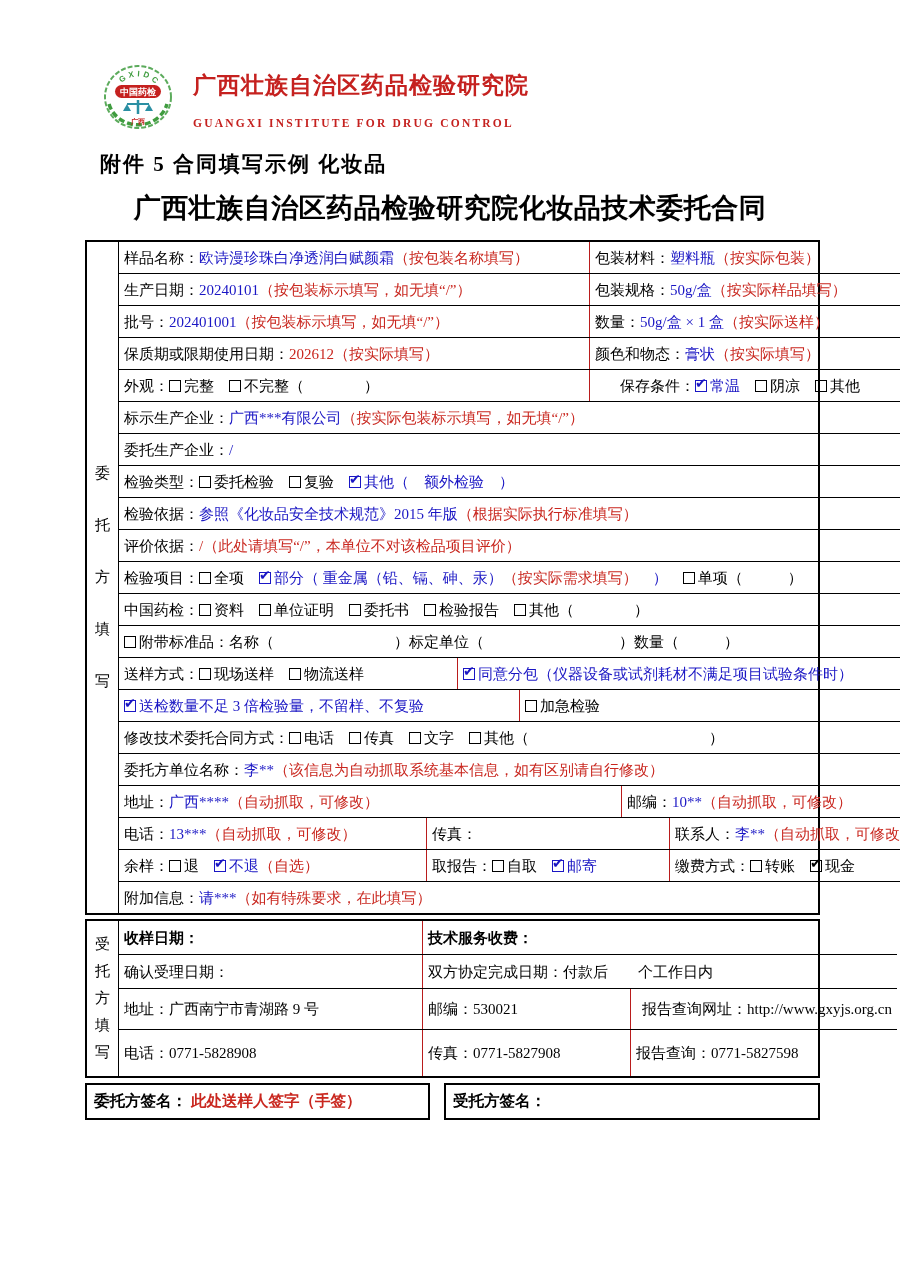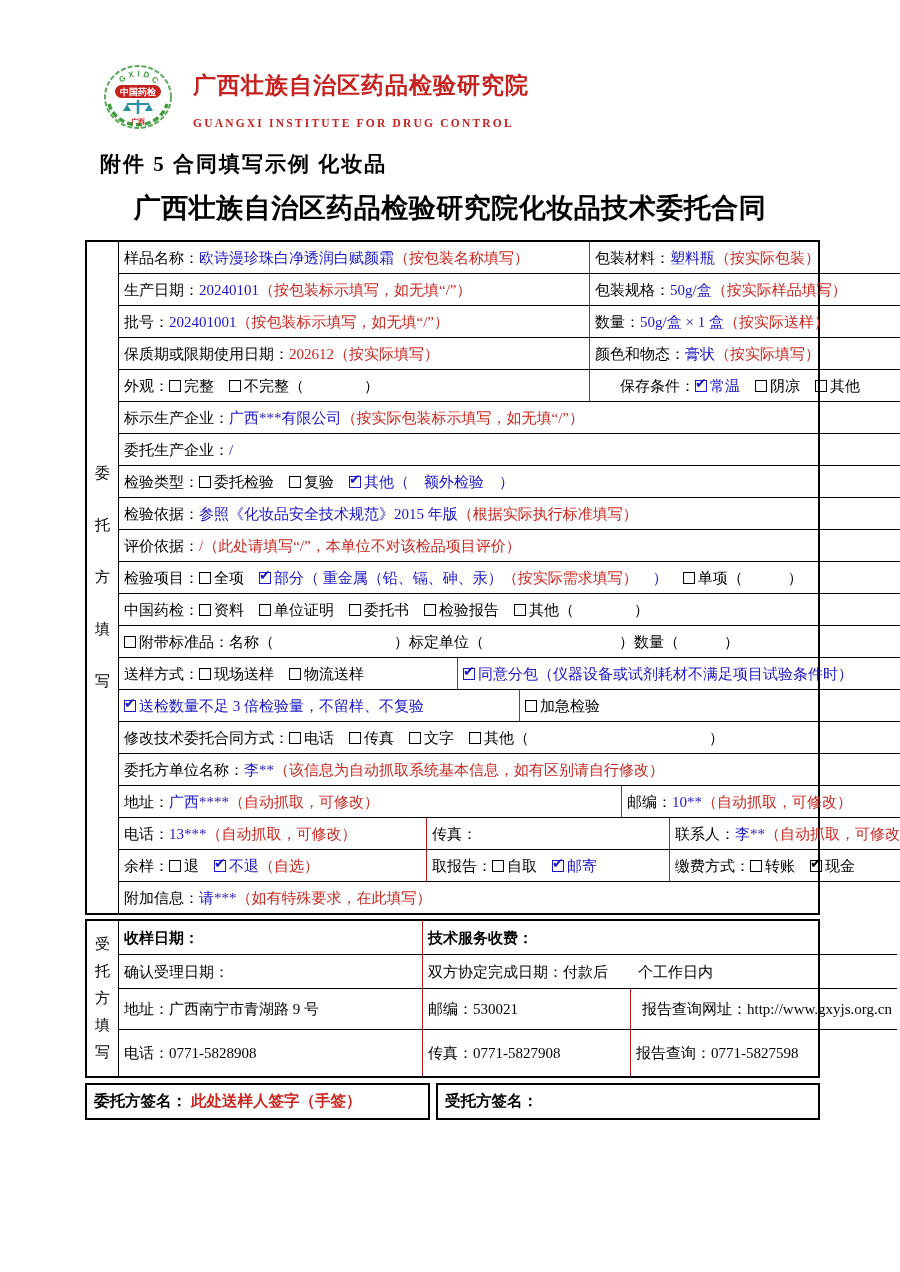--- a/index.html
+++ b/index.html
@@ -55,21 +55,21 @@
   .c-r{color:#C9271F;}
   .cb{
     display:inline-block;width:12px;height:12px;border:1.5px solid currentColor;
     position:relative;margin:0 3px 0 0;vertical-align:-1px;box-sizing:border-box;
   }
   .cb.ck:after{
     content:"✔";position:absolute;left:-1px;top:-6px;font-size:14px;
     font-family:"DejaVu Sans",sans-serif;
   }
   
-  .sig{display:flex;gap:6px;margin:5px 0 0 85px;width:735px;box-sizing:border-box;}
+  .sig{display:flex;gap:14px;margin:5px 0 0 85px;width:735px;box-sizing:border-box;}
   .sigbox{
     border:2px solid #000;box-sizing:border-box;display:flex;align-items:center;
     padding:0 7px;height:37px;font-size:15.5px;white-space:nowrap;
   }
   .sigbox.left{flex:0 0 345px;}
   .sigbox.right{flex:1;}
   .sb{font-weight:bold;}
   .sb.val{margin-left:4px;}
 </style>
 </head>

